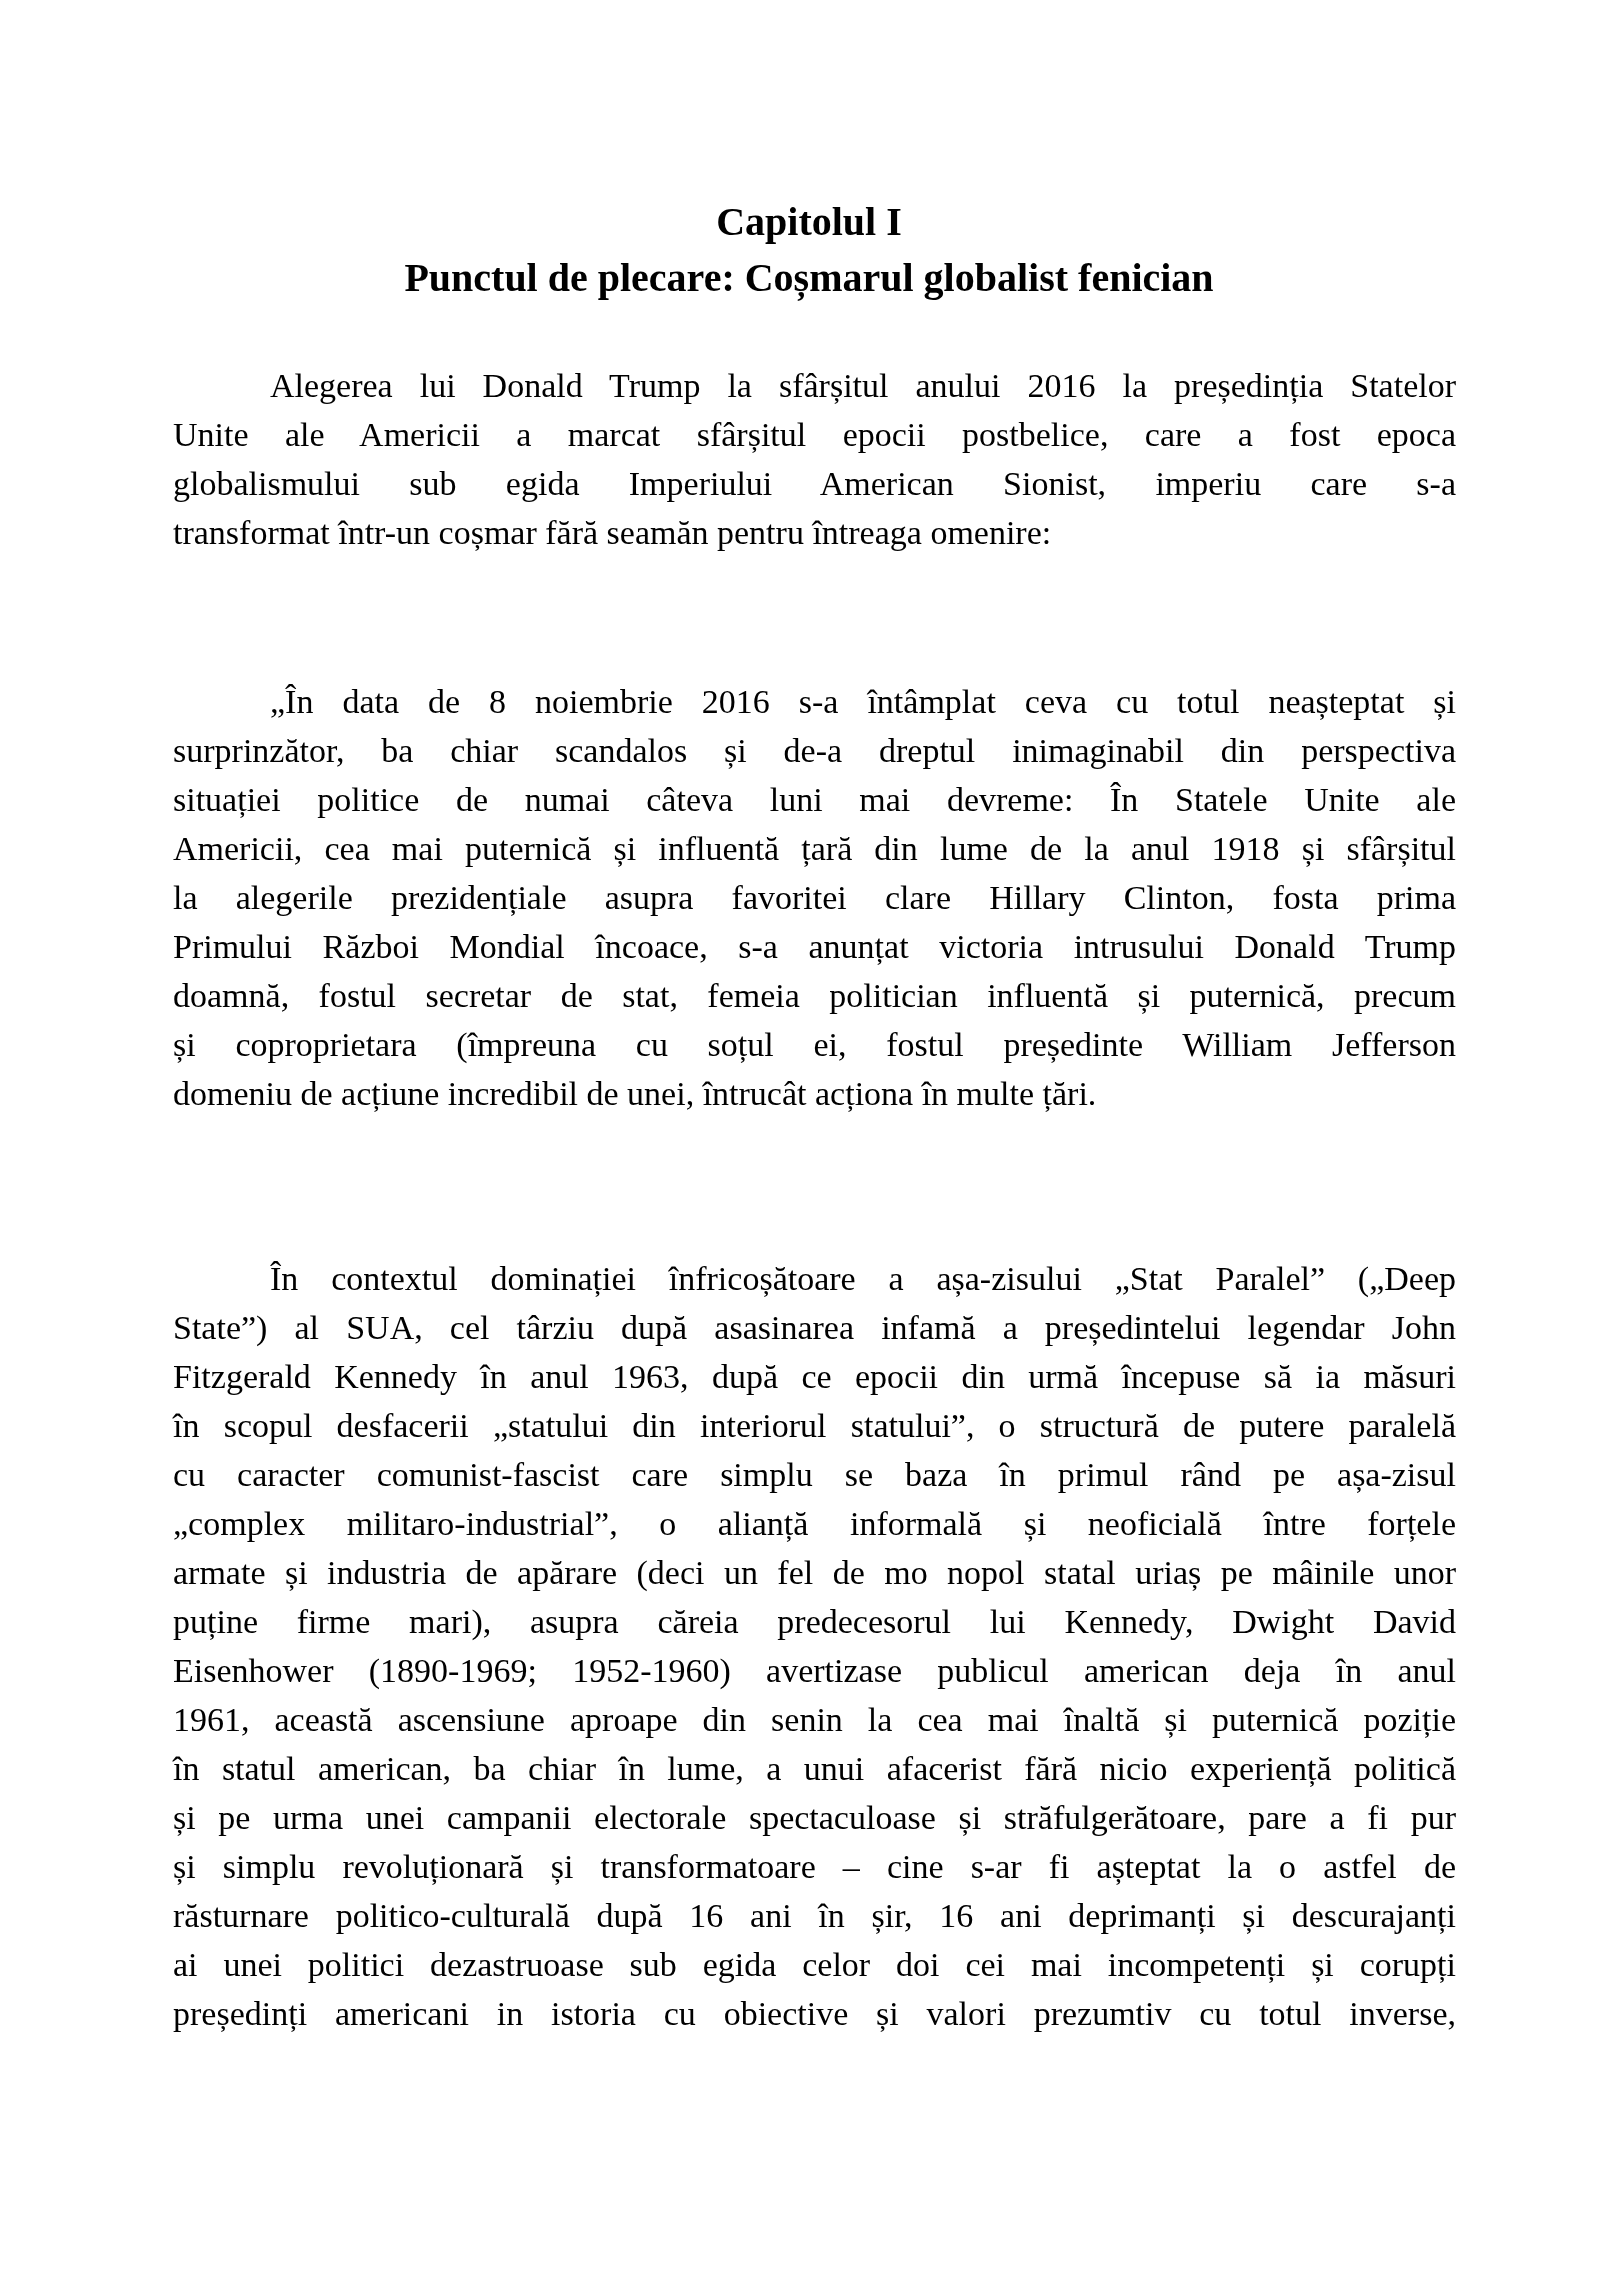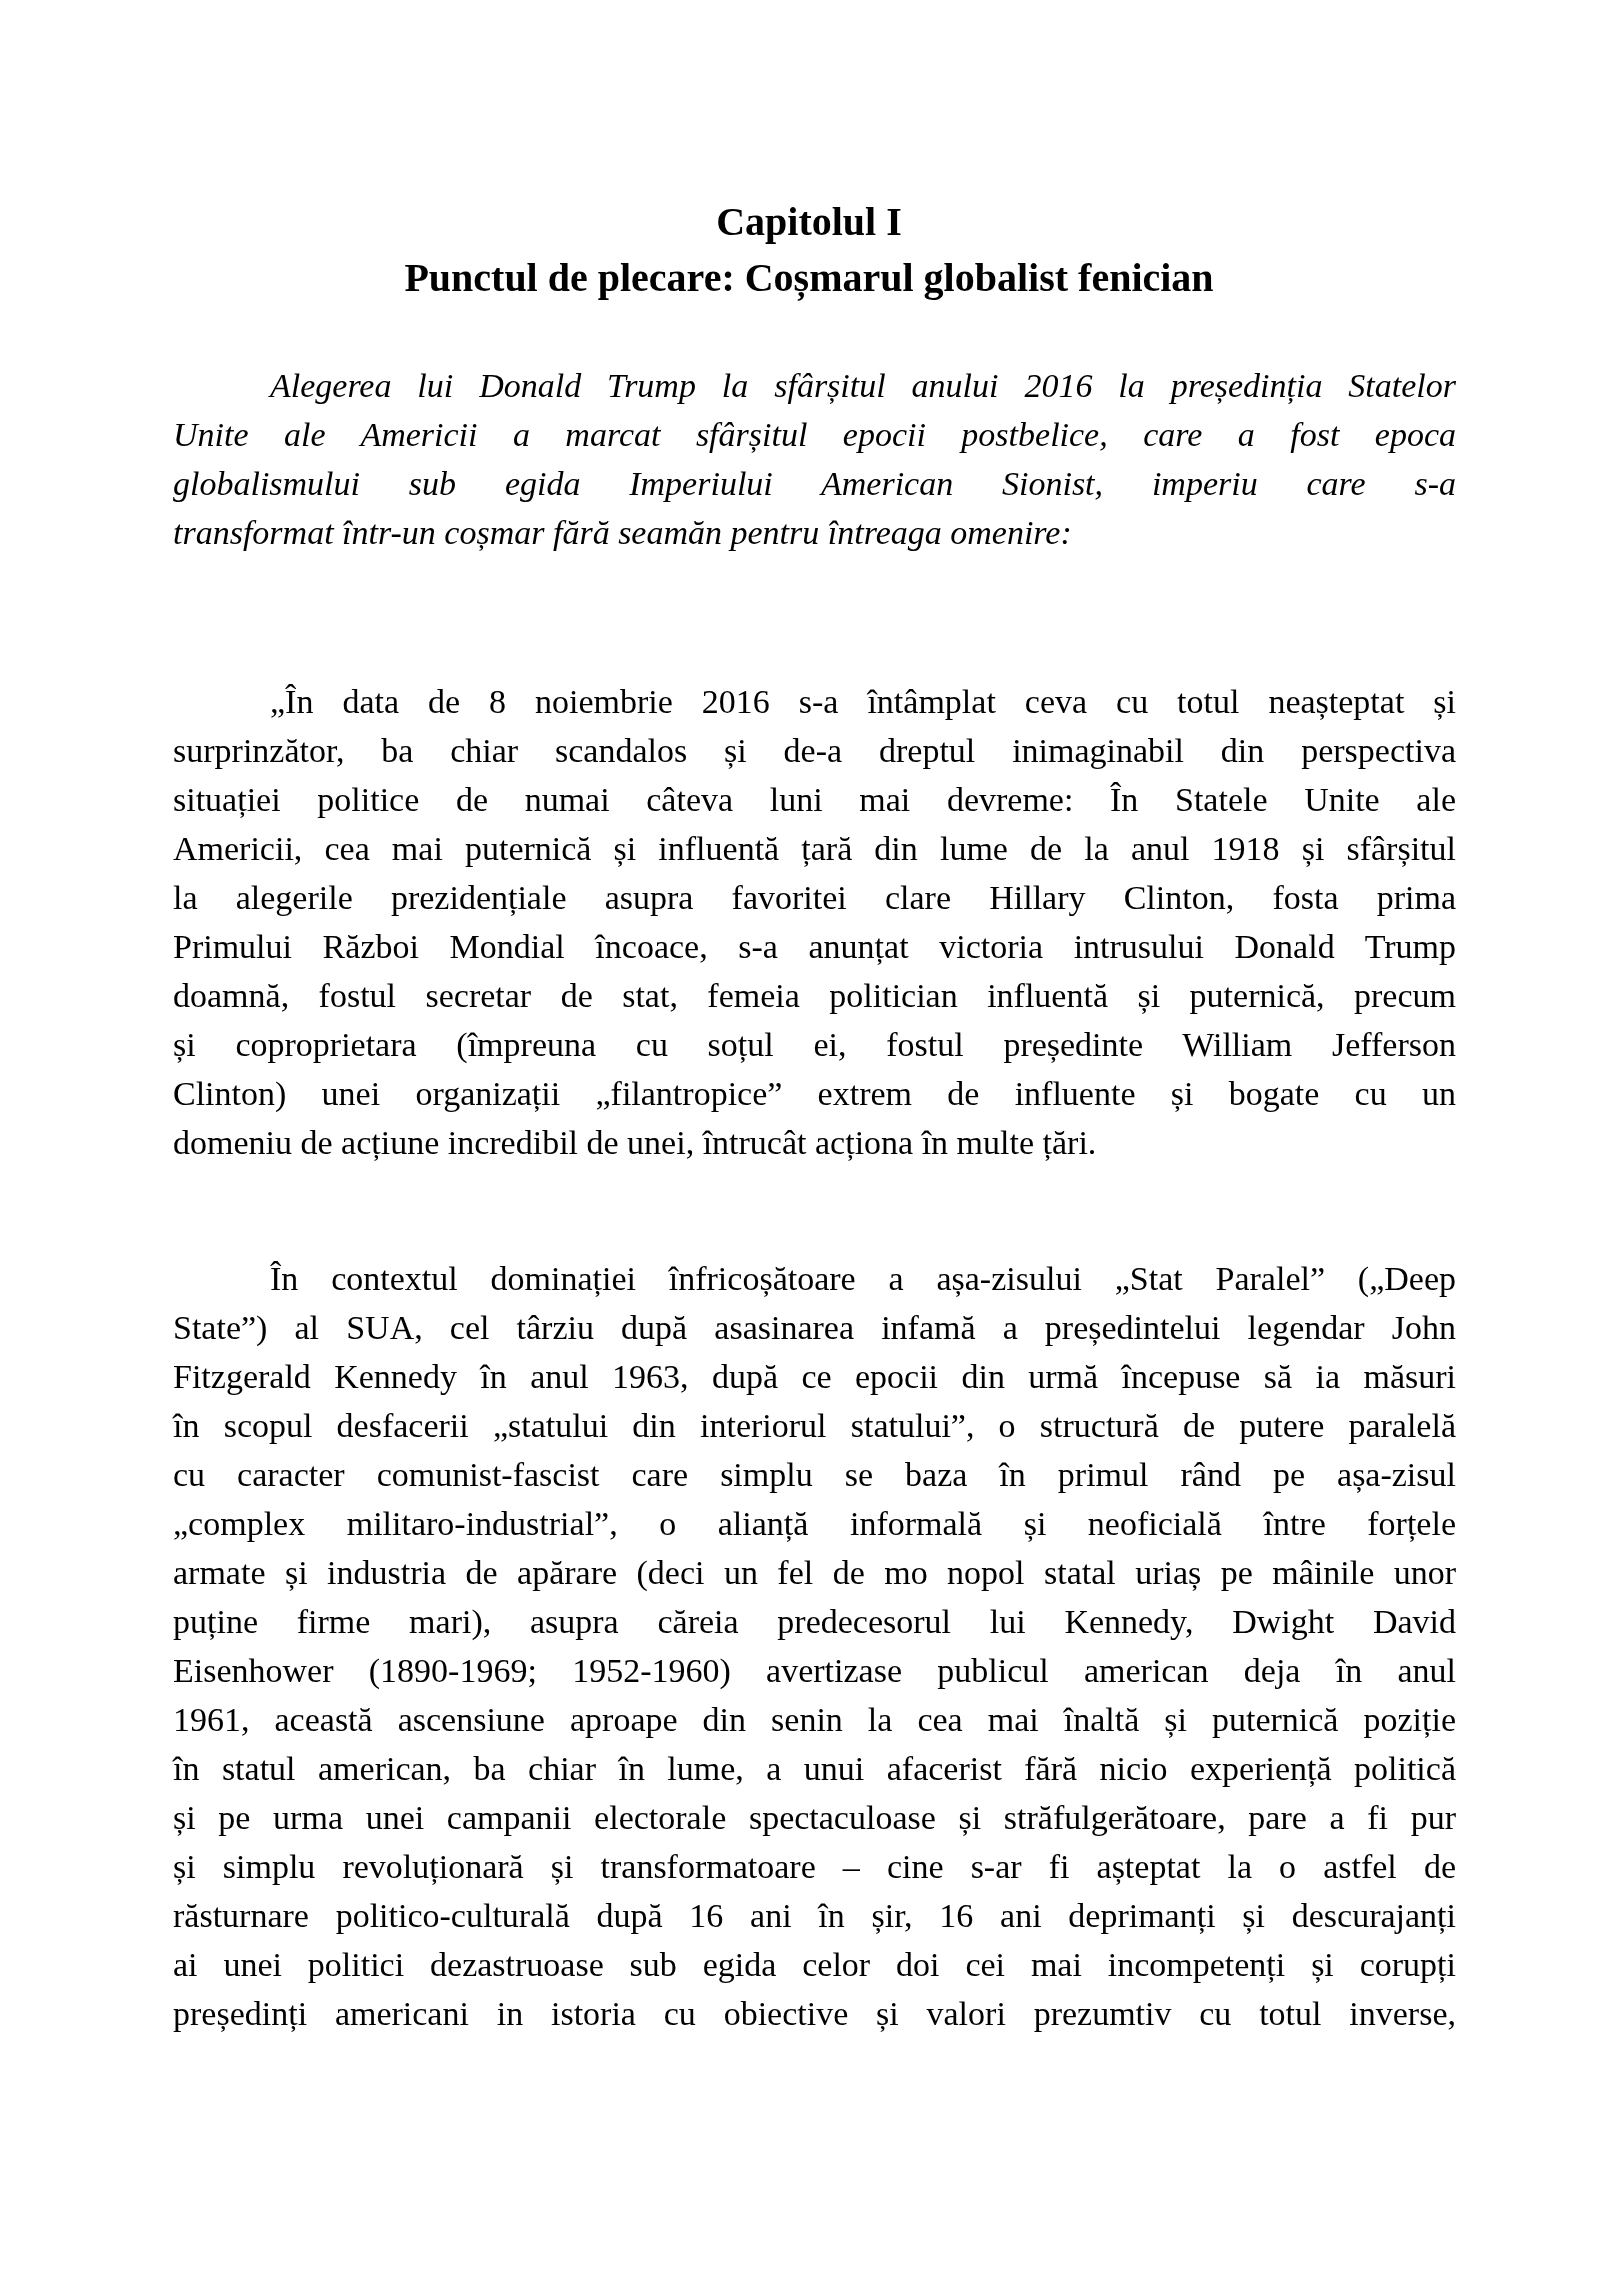--- a/index.html
+++ b/index.html
@@ -18,21 +18,21 @@
   .para {
     position: absolute; left: 173px; width: 1283px;
     font-size: 34px; line-height: 49px;
   }
   .line {
     display: block; white-space: nowrap; height: 49px;
     text-align: justify; text-align-last: justify;
   }
   .line.first { padding-left: 97px; }
   .line.last { text-align: left; text-align-last: left; }
-  .p1 { top: 361px; font-style: italic; }
+  .p1 { top: 361px; }
   .p2 { top: 677px; }
   .p3 { top: 1254px; }
 </style>
 </head>
 <body>
 
 <div class="page">
   <div class="title t1">Capitolul I</div>
   <div class="title t2">Punctul de plecare: Coșmarul globalist fenician</div>
 
@@ -45,21 +45,20 @@
 
   <div class="para p2">
     <span class="line first">„În data de 8 noiembrie 2016 s-a întâmplat ceva cu totul neașteptat și</span>
     <span class="line">surprinzător, ba chiar scandalos și de-a dreptul inimaginabil din perspectiva</span>
     <span class="line">situației politice de numai câteva luni mai devreme: În Statele Unite ale</span>
     <span class="line">Americii, cea mai puternică și influentă țară din lume de la anul 1918 și sfârșitul</span>
     <span class="line">la alegerile prezidențiale asupra favoritei clare Hillary Clinton, fosta prima</span>
     <span class="line">Primului Război Mondial încoace, s-a anunțat victoria intrusului Donald Trump</span>
     <span class="line">doamnă, fostul secretar de stat, femeia politician influentă și puternică, precum</span>
     <span class="line">și coproprietara (împreuna cu soțul ei, fostul președinte William Jefferson</span>
-    <span class="line">Clinton) unei organizații „filantropice” extrem de influente și bogate cu un</span>
     <span class="line last">domeniu de acțiune incredibil de unei, întrucât acționa în multe țări.</span>
   </div>
 
   <div class="para p3">
     <span class="line first">În contextul dominației înfricoșătoare a așa-zisului „Stat Paralel” („Deep</span>
     <span class="line">State”) al SUA, cel târziu după asasinarea infamă a președintelui legendar John</span>
     <span class="line">Fitzgerald Kennedy în anul 1963, după ce epocii din urmă începuse să ia măsuri</span>
     <span class="line">în scopul desfacerii „statului din interiorul statului”, o structură de putere paralelă</span>
     <span class="line">cu caracter comunist-fascist care simplu se baza în primul rând pe așa-zisul</span>
     <span class="line">„complex militaro-industrial”, o alianță informală și neoficială între forțele</span>

